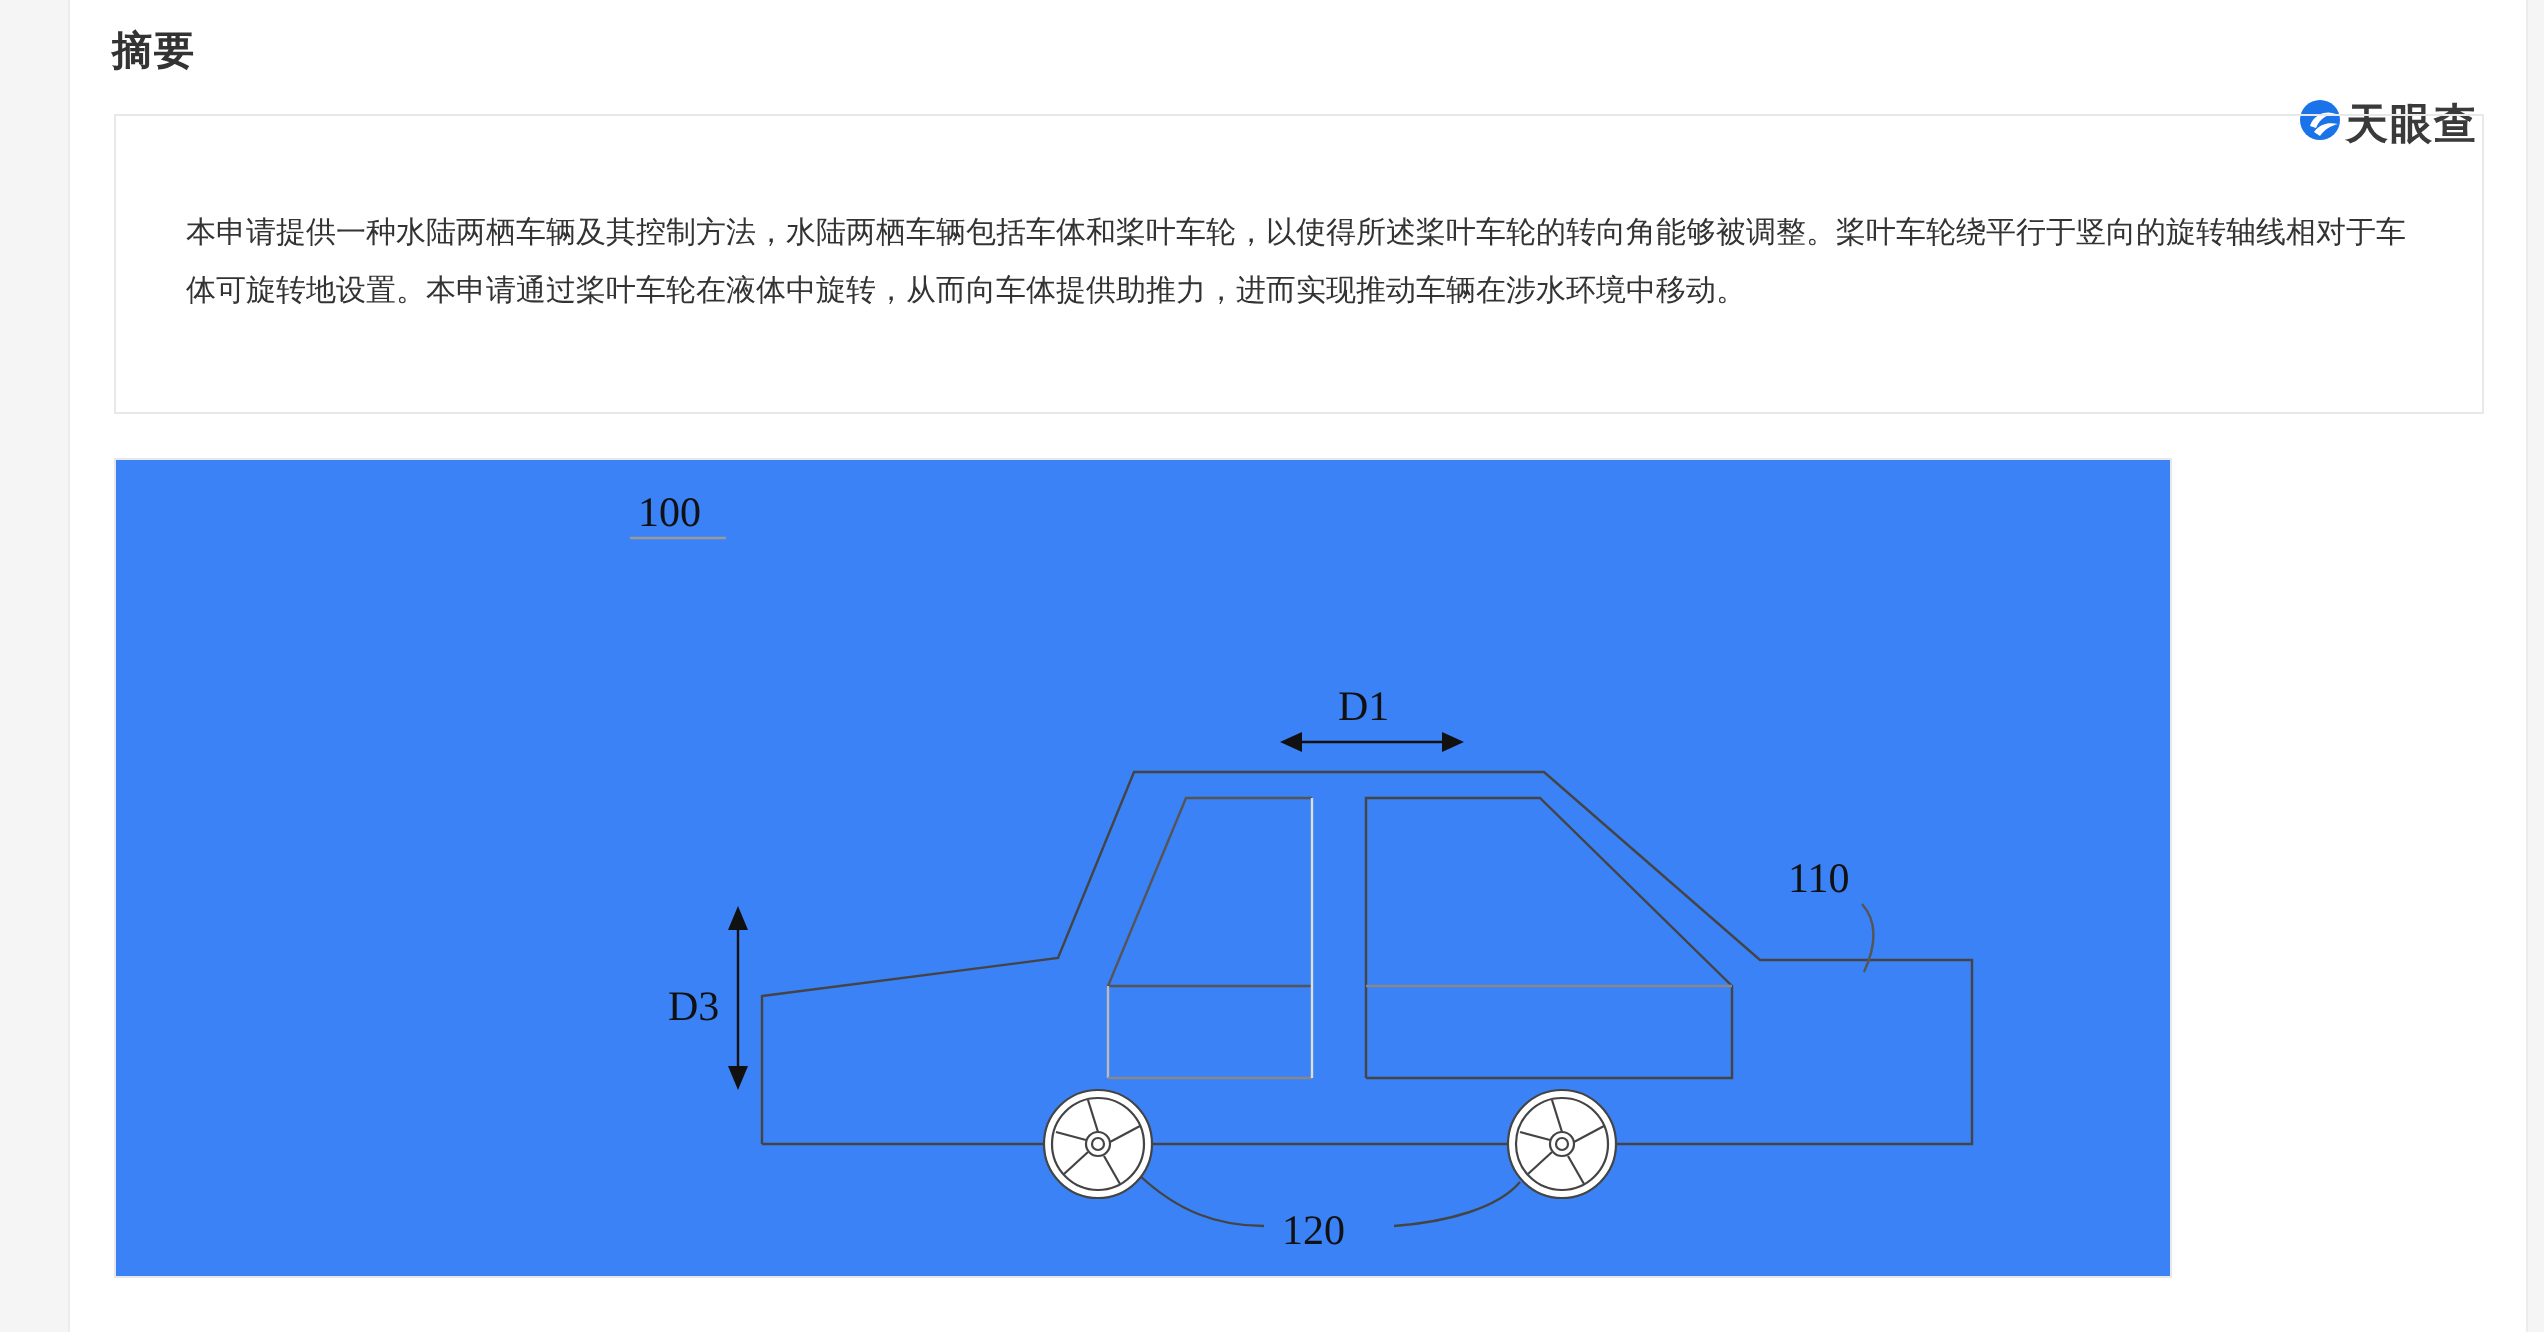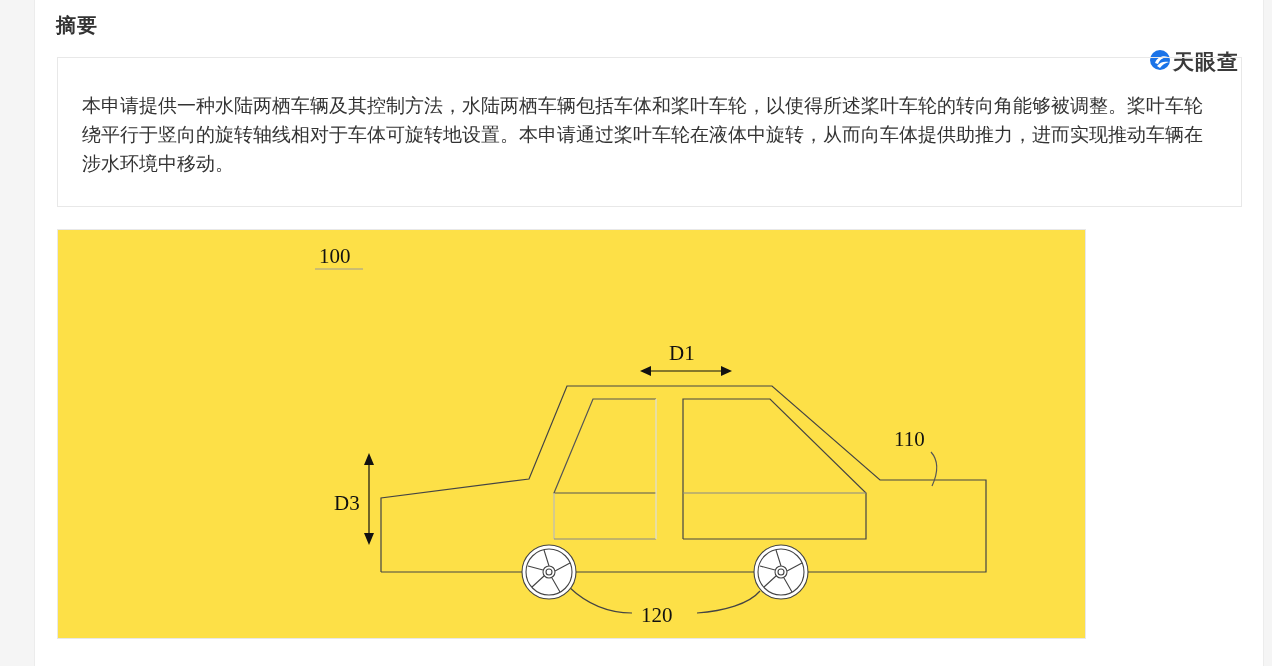--- a/index.html
+++ b/index.html
@@ -2,22 +2,22 @@
 <html><head>
 <meta charset="utf-8">
 <style>
   html, body { margin:0; padding:0; }
   body { width:1272px; height:666px; background:#f5f5f5; font-family:"DejaVu Sans", sans-serif; overflow:hidden; position:relative; }
   .column { position:absolute; left:34px; top:0; width:1230px; height:666px; background:#fff; border-left:1px solid #ececec; border-right:1px solid #ececec; box-sizing:border-box; }
   .title { position:absolute; left:21px; top:12px; font-size:20px; font-weight:bold; color:#333; letter-spacing:1px; }
   .brand { position:absolute; right:24px; top:12px; display:flex; align-items:center; gap:2px;margin-top:36px; }
   .brand-text { font-size:21px; font-weight:bold; color:#3a3a3a; letter-spacing:1px; }
   .abstract-box { position:absolute; left:22px; top:57px; width:1185px; height:150px; border:1px solid #e8e8e8; box-sizing:border-box; padding:30px 21px 0 21px; }
-  .abstract-text { font-size:19px; line-height:29px; color:#333; margin:3px; }
-  .figure-box { position:absolute; left:22px; top:229px; width:1029px; height:410px; border:1px solid #e8e8e8; box-sizing:border-box; background:#fde047; }
+  .abstract-text { font-size:15px; line-height:29px; color:#333; margin:14px; }
+  .figure-box { position:absolute; left:22px; top:229px; width:1029px; height:410px; border:1px solid #e8e8e8; box-sizing:border-box; background:#3b82f6; }
   .figure-box svg { position:absolute; left:0; top:0; }
   .fig-label { font-family:"Liberation Serif", serif; font-size:21px; fill:#111; }
 </style>
 </head>
 <body>
 
 <div class="column">
   <div class="title">摘要</div>
 
   <div class="brand">

